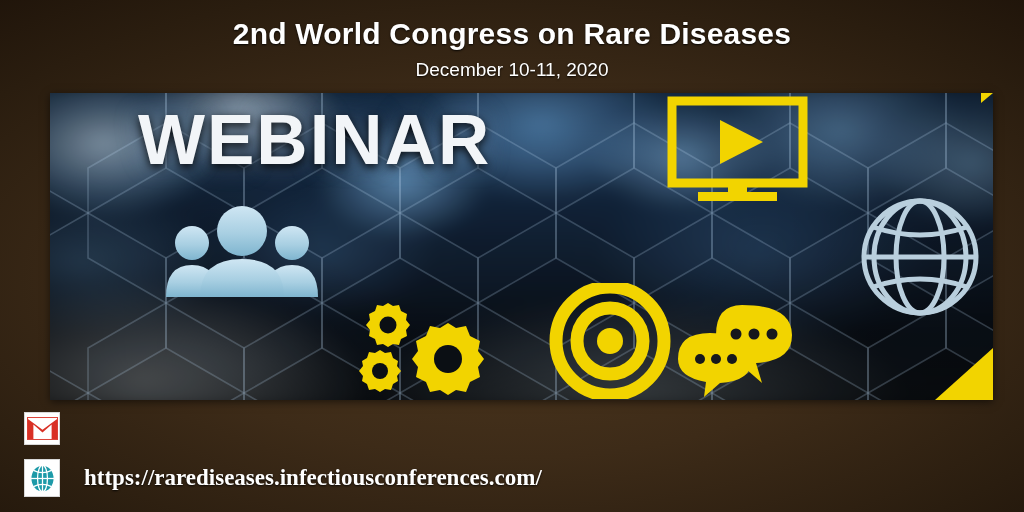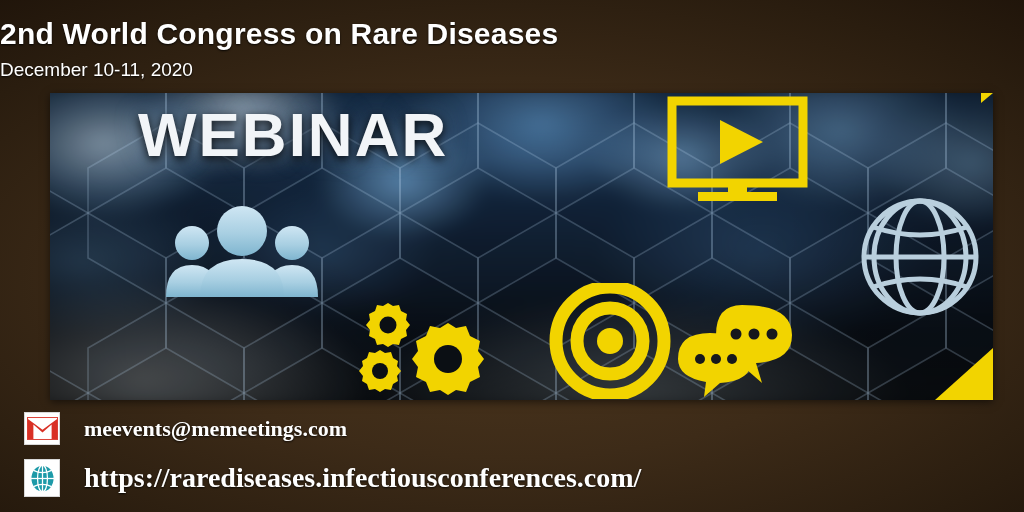--- a/index.html
+++ b/index.html
@@ -15,21 +15,21 @@
     font-family: "Liberation Sans", sans-serif;
     background:
       radial-gradient(ellipse 900px 420px at 50% 55%, #50391f 0%, #3d2b18 42%, #2a1d0f 72%, #190f07 100%),
       #1a1008;
   }
 
   
   .header {
     position: absolute;
     top: 0; left: 0; right: 0;
-    text-align: left;
+    text-align: center;
     z-index: 5;
   }
   .title {
     margin: 0;
     padding-top: 18px;
     font-family: "Liberation Sans", sans-serif;
     font-size: 30px;
     font-weight: bold;
     color: #ffffff;
     letter-spacing: 0.2px;
@@ -106,21 +106,21 @@
     border-width: 10px 12px 0 0;
     border-color: #f2d400 transparent transparent transparent;
   }
 
   
   .webinar-word {
     position: absolute;
     left: 88px;
     top: 6px;
     font-family: "Liberation Sans", sans-serif;
-    font-size: 62px;
+    font-size: 71px;
     font-weight: bold;
     color: #f2f5f8;
     letter-spacing: 2px;
     text-shadow: 0 3px 10px rgba(0,0,0,0.9), 0 0 26px rgba(160,200,240,0.35);
     white-space: nowrap;
   }
 
   .icon-abs { position: absolute; }
 
   
@@ -161,21 +161,21 @@
   .globe-box { width: 36px; height: 38px; }
   .contact-text {
     margin-left: 24px;
     font-family: "Liberation Serif", serif;
     font-weight: bold;
     font-size: 22px;
     color: #ffffff;
     text-shadow: 0 1px 2px rgba(0,0,0,0.8);
     white-space: nowrap;
   }
-  .contact-text.url { font-size: 28px; }
+  .contact-text.url { font-size: 23px; }
 </style>
 </head>
 <body>
 
 <div id="page">
 
   <div class="header">
     <h1 class="title">2nd World Congress on Rare Diseases</h1>
     <div class="subtitle">December 10-11, 2020</div>
   </div>
@@ -332,21 +332,20 @@
 
   <div class="contact" style="top: 412px;">
 
     <div class="contact-row">
       <span class="contact-icon-box">
         <svg viewBox="0 0 34 25" width="31" height="23" aria-hidden="true">
           <rect x="0.5" y="0.5" width="33" height="24" fill="#ffffff" stroke="#d93025" stroke-width="1"></rect>
           <polygon points="1,24 1,2 17,14 33,2 33,24 27,24 27,8 17,17 7,8 7,24" fill="#d93025"></polygon>
         </svg>
       </span>
-      <span class="contact-text">meevents@memeetings.com</span>
     </div>
 
     <div class="contact-row">
       <span class="contact-icon-box globe-box">
         <svg viewBox="0 0 30 32" width="27" height="29" aria-hidden="true">
           <ellipse cx="15" cy="16" rx="13" ry="15" fill="#1d9aa8"></ellipse>
           <g fill="none" stroke="#ffffff" stroke-width="1.4">
             <ellipse cx="15" cy="16" rx="13" ry="15"></ellipse>
             <ellipse cx="15" cy="16" rx="5.5" ry="15"></ellipse>
             <line x1="2" y1="16" x2="28" y2="16"></line>

